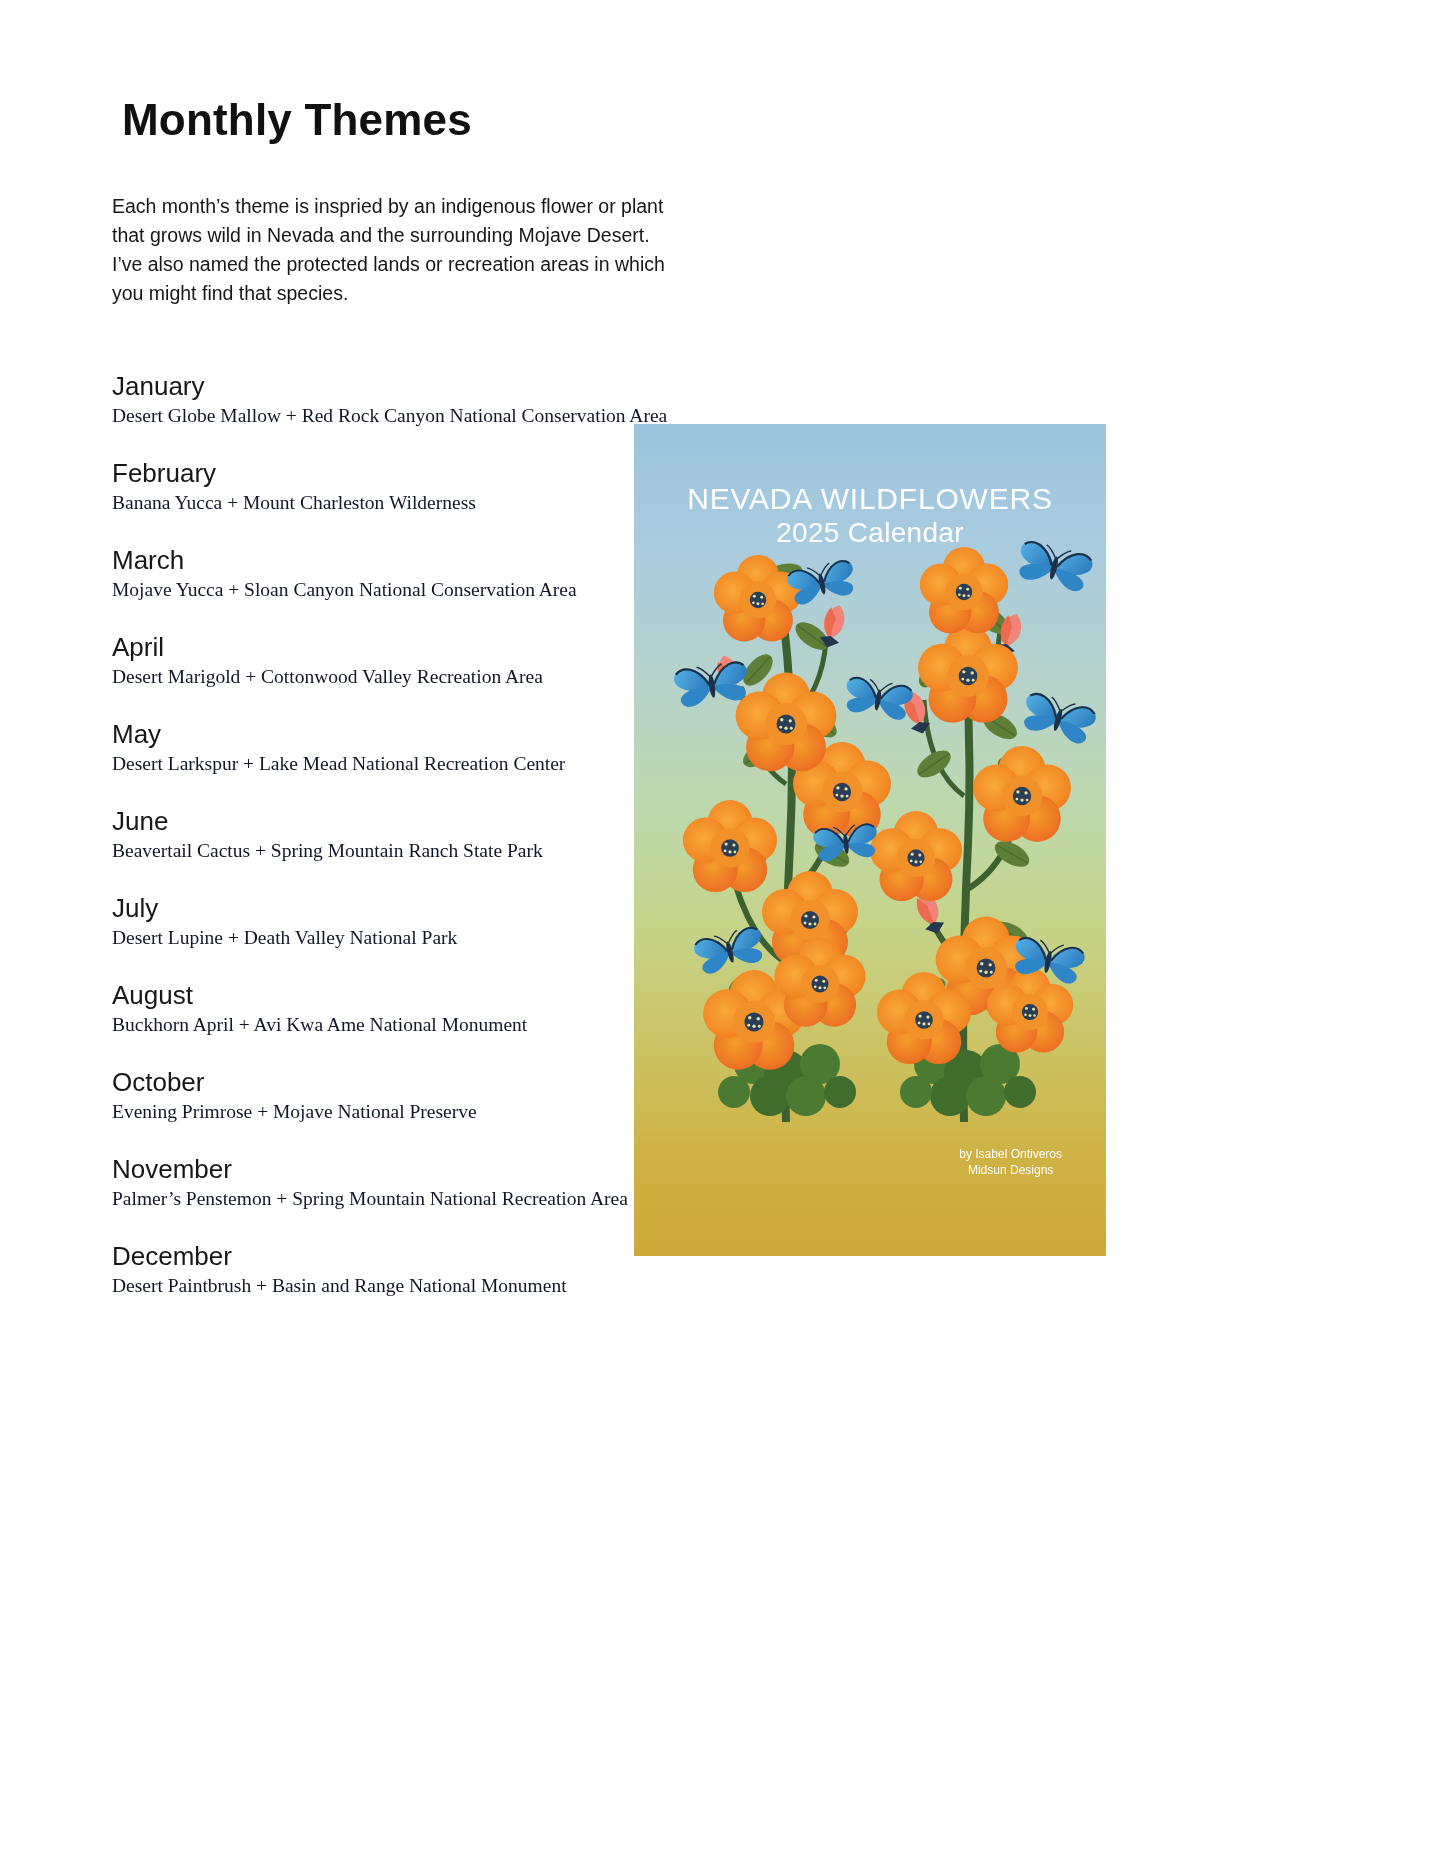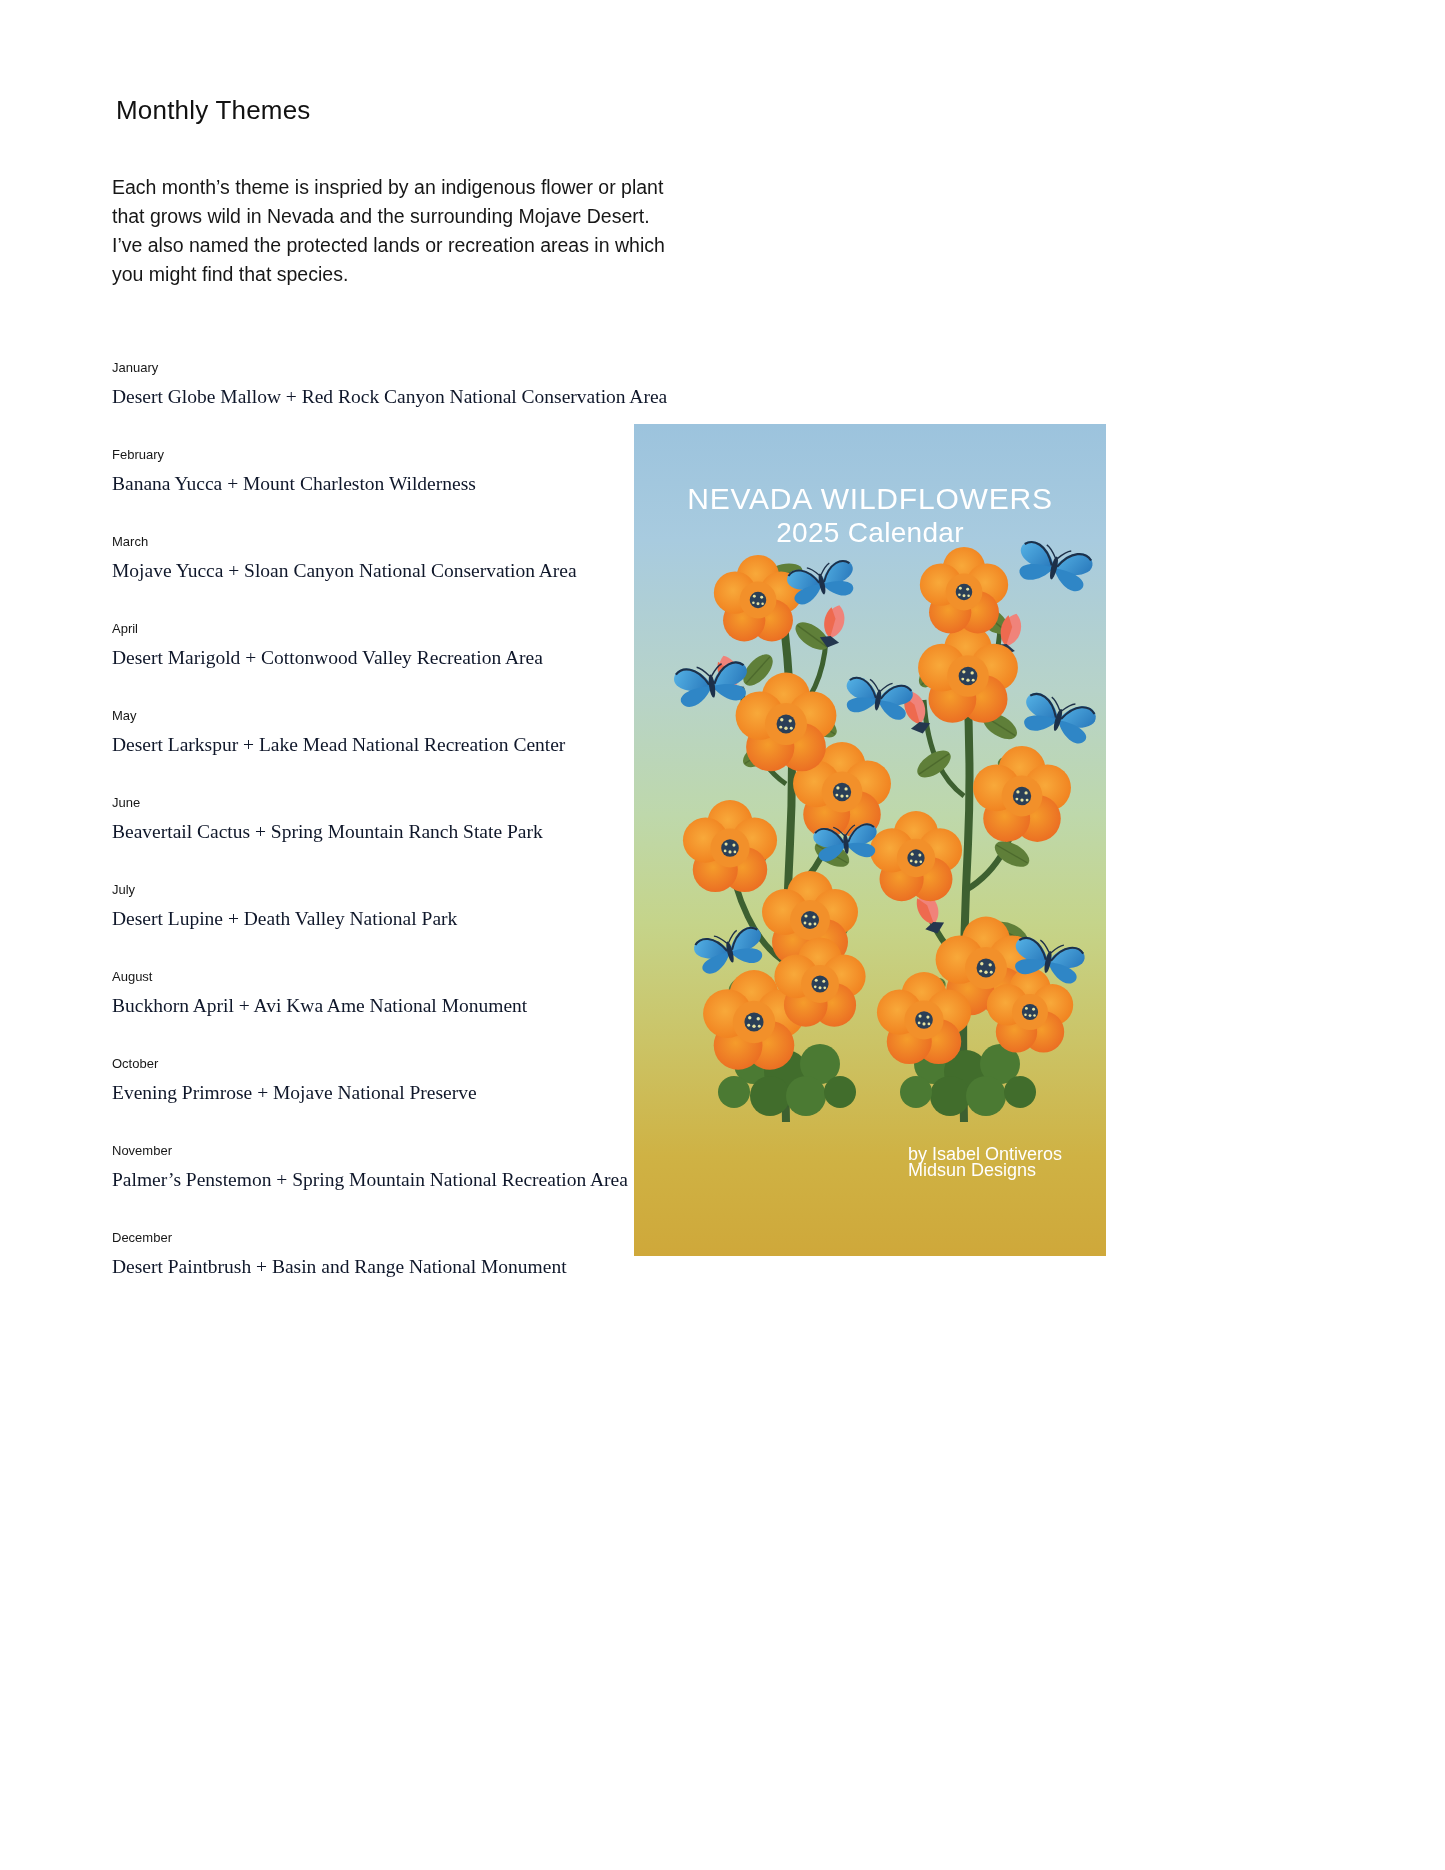--- a/index.html
+++ b/index.html
@@ -24,24 +24,24 @@
 
   
   .content {
     position: absolute;
     left: 112px;
     top: 96px;
     width: 720px;
   }
 
   .page-title {
-    font-size: 26px;
-    font-weight: 400;
+    font-size: 44px;
+    font-weight: 700;
     letter-spacing: 0.2px;
-    margin: 0 0 48px 4px;
+    margin: 0 0 48px 10px;
     line-height: 1.1;
     color: #111111;
   }
 
   .intro {
     font-size: 19.5px;
     line-height: 29px;
     margin: 0 0 64px 0;
     color: #171717;
   }
@@ -50,21 +50,21 @@
   .months {
     display: block;
   }
 
   .month-entry {
     margin-bottom: 29px;
   }
   .month-entry:last-child { margin-bottom: 0; }
 
   .month-name {
-    font-size: 13px;
+    font-size: 26px;
     line-height: 29px;
     color: #171717;
   }
   .month-desc {
     font-size: 19.5px;
     line-height: 29px;
     color: #0f172a;
     white-space: nowrap;
     font-family: Liberation Serif, serif;
   }
@@ -110,23 +110,23 @@
     font-size: 28px;
     line-height: 34px;
     letter-spacing: 0.3px;
     font-weight: 400;
   }
 
   .cover-credit {
     position: absolute;
     right: 44px;
     bottom: 78px;
-    text-align: left;
+    text-align: center;
     color: #ffffff;
-    font-size: 18px;
+    font-size: 12px;
     line-height: 16px;
     z-index: 6;
   }
 
   .cover-art {
     position: absolute;
     inset: 0;
     z-index: 3;
   }
 </style>

